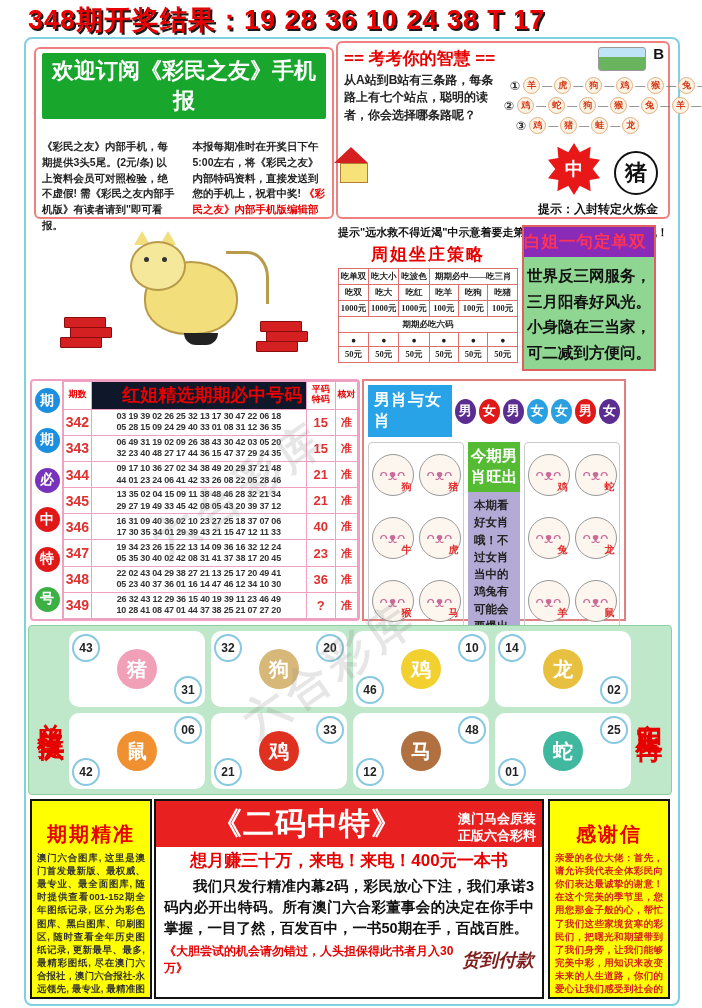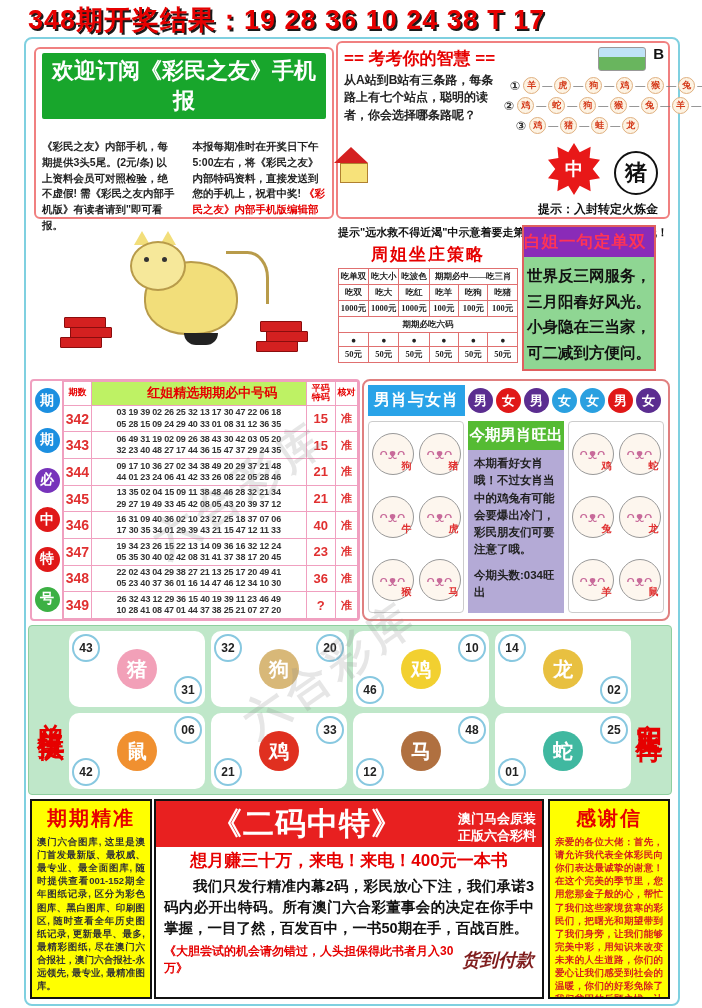--- a/index.html
+++ b/index.html
@@ -55,29 +55,29 @@
   .bai .bt{background:#8a2bb8;color:#ff3355;font-size:16.5px;font-weight:900;padding:4px 0;letter-spacing:1px;}
   .bai .bl{color:#111;font-size:15.5px;font-weight:900;text-align:center;line-height:1.65;margin-top:6px;}
   
   .hong{position:absolute;left:4px;top:340px;width:330px;height:242px;border:2px solid #f0a0c0;border-radius:4px;display:flex;box-sizing:border-box;background:#fff;}
   .badges{width:30px;display:flex;flex-direction:column;justify-content:space-around;align-items:center;border-right:1px solid #f0a0c0;}
   .badge{width:25px;height:25px;border-radius:50%;color:#fff;font-size:14px;font-weight:900;display:flex;align-items:center;justify-content:center;}
   .b-blue{background:#1c8fe0;}.b-purple{background:#7733bb;}.b-red{background:#e01818;}.b-green{background:#3cb044;}
   .hong table{border-collapse:collapse;flex:1;}
   .hong td{border:1px solid #f0a0c0;text-align:center;vertical-align:middle;}
   .h-period{color:#e60000;font-weight:bold;font-size:9px;width:26px;line-height:1.1;}
-  .h-main{background:#bef264;color:#e60000;font-size:13px;font-weight:900;width:214px;padding-left:28px;}
+  .h-main{background:#0f172a;color:#e60000;font-size:18px;font-weight:900;width:214px;padding-left:28px;}
   .h-sp{color:#e60000;font-weight:bold;font-size:9px;width:34px;line-height:1.1;}
   .h-ck{color:#e60000;font-weight:bold;font-size:9px;width:24px;line-height:1.1;}
   .r-period{color:#e03030;font-size:14px;font-weight:bold;}
   .r-nums{font-size:9px;font-weight:bold;color:#333;line-height:1.25;letter-spacing:-0.2px;white-space:nowrap;}
   .r-sp{color:#e03030;font-size:13px;font-weight:bold;}
   .r-ck{color:#e03030;font-size:11px;font-weight:bold;}
   
-  .gender{position:absolute;left:336px;top:340px;width:308px;height:242px;border:2px solid #e08080;border-radius:8px;box-sizing:border-box;padding:4px;}
+  .gender{position:absolute;left:336px;top:340px;width:264px;height:242px;border:2px solid #e08080;border-radius:0;box-sizing:border-box;padding:4px;}
   .grow{display:flex;align-items:center;gap:3px;}
   .gband{background:#29a3e8;color:#fff;font-size:16px;font-weight:900;padding:5px 6px;letter-spacing:1px;}
   .gc{width:25px;height:25px;border-radius:50%;color:#fff;font-size:13px;font-weight:900;display:flex;align-items:center;justify-content:center;}
   .gcols{display:flex;gap:4px;margin-top:5px;height:192px;}
   .agrid{width:94px;border:1px solid #ccc;border-radius:4px;display:grid;grid-template-columns:1fr 1fr;align-content:space-around;justify-items:center;}
   .acirc{width:40px;height:40px;border:1px solid #999;border-radius:50%;background:#fdf6ee;position:relative;display:flex;align-items:center;justify-content:center;}
   .acirc .face{font-size:15px;color:#c86a9a;}
   .acirc .zl{position:absolute;right:1px;bottom:1px;color:#e03030;font-size:10px;font-weight:900;}
   .midcol{flex:1;display:flex;flex-direction:column;}
   .midcol .mt{background:#55bb33;color:#fff;font-size:15.5px;font-weight:900;text-align:center;padding:4px 0;}
@@ -86,21 +86,21 @@
   
   .zsec{position:absolute;left:2px;top:586px;width:644px;height:170px;background:#bfe7c9;border:1px solid #8fcf9f;border-radius:4px;display:flex;align-items:center;box-sizing:border-box;padding:4px;}
   .vlab{width:36px;color:#e60000;font-size:27px;font-weight:900;writing-mode:vertical-rl;text-orientation:upright;text-align:center;letter-spacing:4px;}
   .cards{flex:1;display:grid;grid-template-columns:repeat(4,1fr);grid-template-rows:1fr 1fr;gap:6px;height:158px;}
   .card{background:#fff;border-radius:10px;position:relative;display:flex;align-items:center;justify-content:center;}
   .num{position:absolute;width:24px;height:24px;background:#fff;border:2px solid #88c8e0;border-radius:50%;font-size:12px;font-weight:bold;color:#222;display:flex;align-items:center;justify-content:center;}
   .num:empty{display:none;}
   .n-tl{left:3px;top:3px;}.n-tr{right:3px;top:3px;}.n-bl{left:3px;bottom:3px;}.n-br{right:3px;bottom:3px;}
   .beast{width:40px;height:40px;border-radius:50%;display:flex;align-items:center;justify-content:center;font-size:20px;font-weight:900;color:#fff;}
   
-  .ybox{position:absolute;background:#ffff00;border:2px solid #111;box-sizing:border-box;padding:4px 5px;overflow:hidden;}
+  .ybox{position:absolute;background:#ffff00;border:2px solid #111;box-sizing:border-box;padding:20px 5px;overflow:hidden;}
   .ybox .yt{color:#e60000;font-size:20px;font-weight:900;text-align:center;letter-spacing:2px;}
   .ybody{font-size:9.5px;font-weight:bold;line-height:1.38;margin-top:3px;text-align:justify;}
   .lbody{color:#333;}
   .rbody{color:#d42020;}
   .midbox{position:absolute;left:128px;top:760px;width:390px;height:200px;border:2px solid #111;box-sizing:border-box;background:#fff;}
   .mbanner{background:#e82020;display:flex;align-items:flex-end;padding:2px 6px;gap:6px;}
   .mbanner .big{color:#fff;font-size:31px;font-weight:900;letter-spacing:1px;flex:1;text-align:center;}
   .mbanner .side{color:#fff;font-size:13px;font-weight:bold;line-height:1.3;white-space:nowrap;}
   .msub{color:#e60000;font-size:17px;font-weight:900;text-align:center;margin-top:2px;}
   .mbody{font-size:14.5px;font-weight:900;color:#111;padding:4px 8px;line-height:1.45;text-align:justify;text-indent:2em;}

